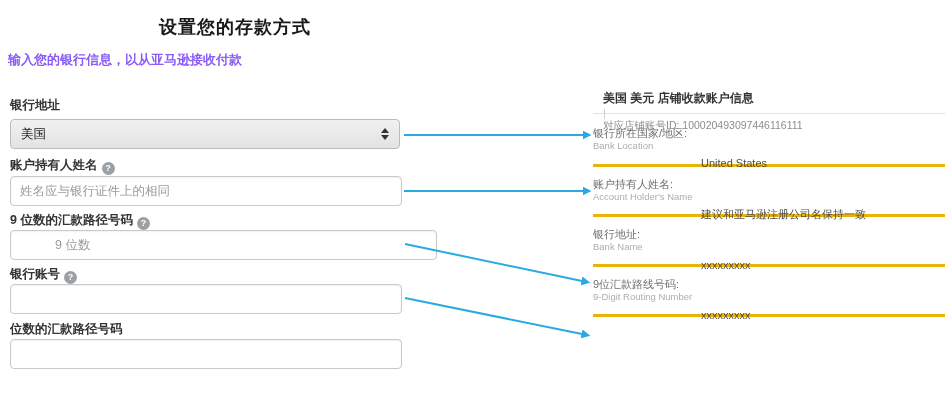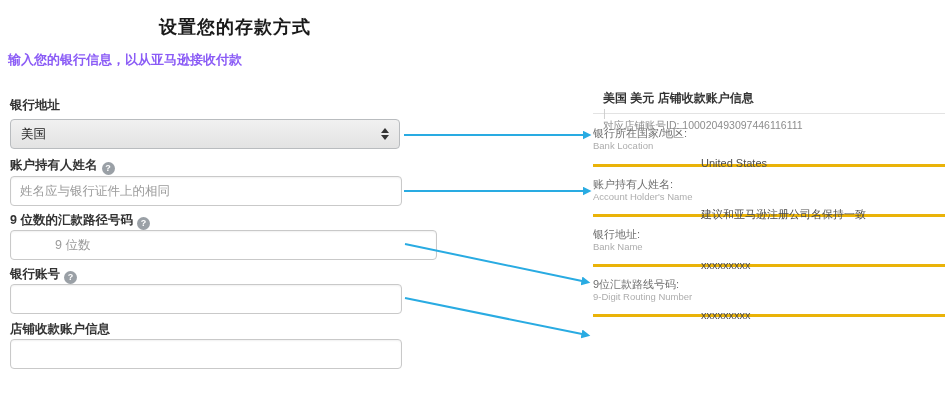--- a/index.html
+++ b/index.html
@@ -73,21 +73,21 @@
     <span>9 位数的汇款路径号码</span><span class="help">?</span>
   </div>
   <input class="f-input" style="top: 230px; padding-left: 44px;" placeholder="9 位数">
 
   <div class="f-label" style="top:266px;">
     <span>银行账号</span><span class="help">?</span>
   </div>
   <input class="f-input" style="top: 284px;" placeholder="">
 
   <div class="f-label" style="top:321px;">
-    <span>店铺收款账户信息</span>
+    <span>位数的汇款路径号码</span>
   </div>
   <input class="f-input" style="top: 339px;" placeholder="">
 
   <svg class="arrow-layer" viewBox="0 0 945 417">
     <defs>
       <marker id="ah" markerUnits="userSpaceOnUse" markerWidth="10" markerHeight="10" refX="0.5" refY="4.5" orient="auto">
         <path d="M0,0 L9,4.5 L0,9 Z" fill="#29abe2"></path>
       </marker>
     </defs>
     <line x1="404" y1="135" x2="583" y2="135" stroke="#29abe2" stroke-width="2" marker-end="url(#ah)"></line>

